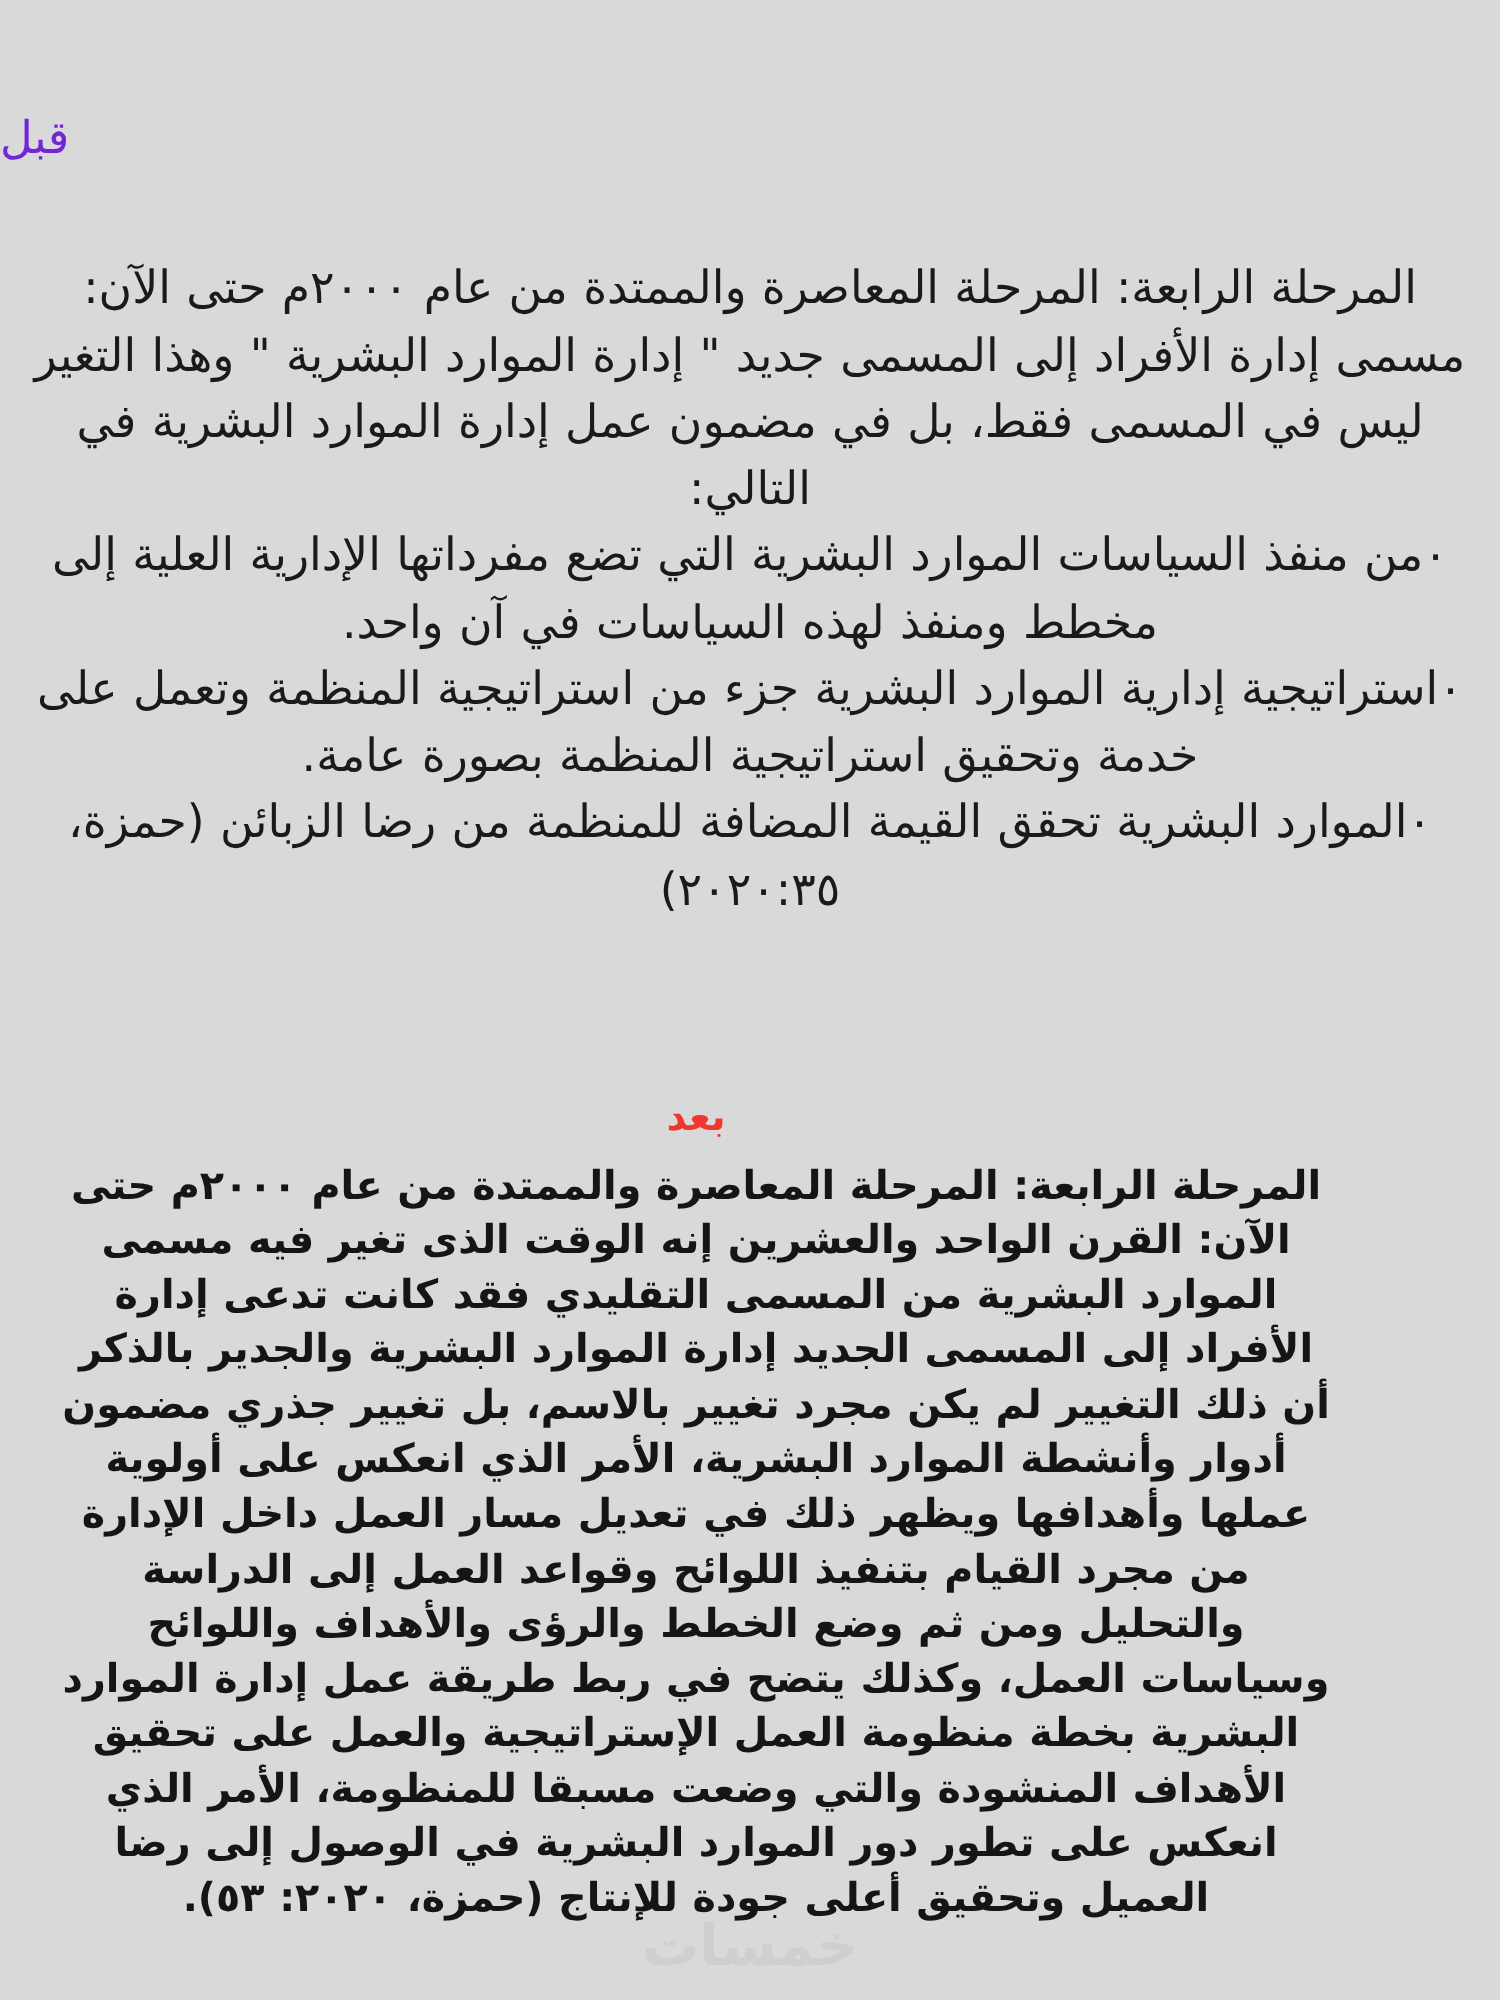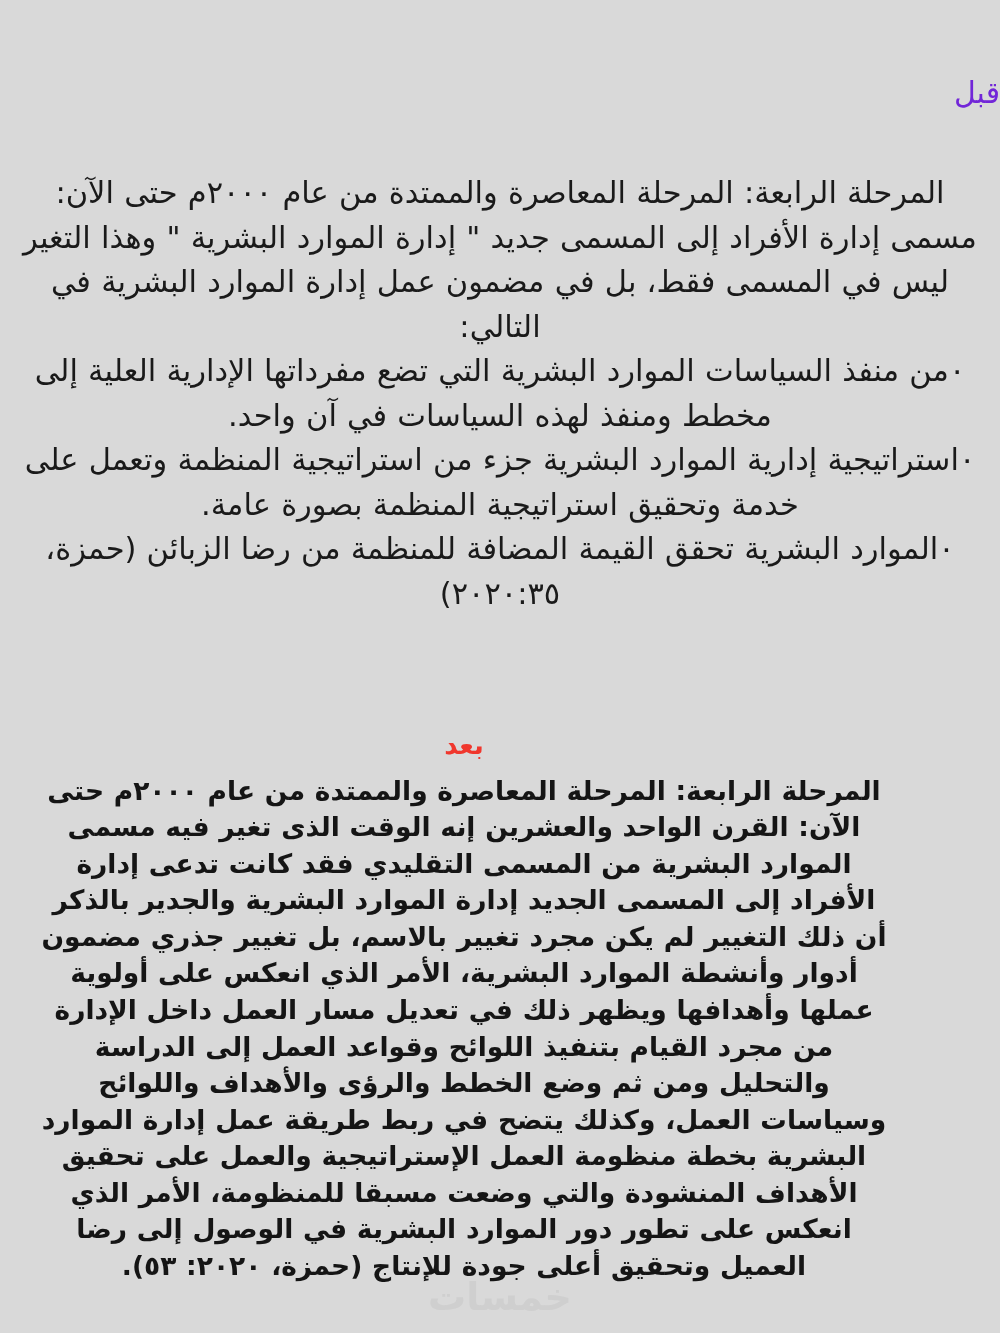--- a/index.html
+++ b/index.html
@@ -24,21 +24,21 @@
   }
 
   
   .section-before {
     position: absolute;
     top: 76px;
     left: 0;
     width: 1000px;
   }
   .heading-before {
-    text-align: right;
+    text-align: left;
     color: #7226d8;
     font-size: 30px;
     line-height: 1.1;
     font-weight: 400;
     margin: 0;
     direction: rtl;
   }
   .body-before {
     margin: 0;
     padding: 0 22px;

